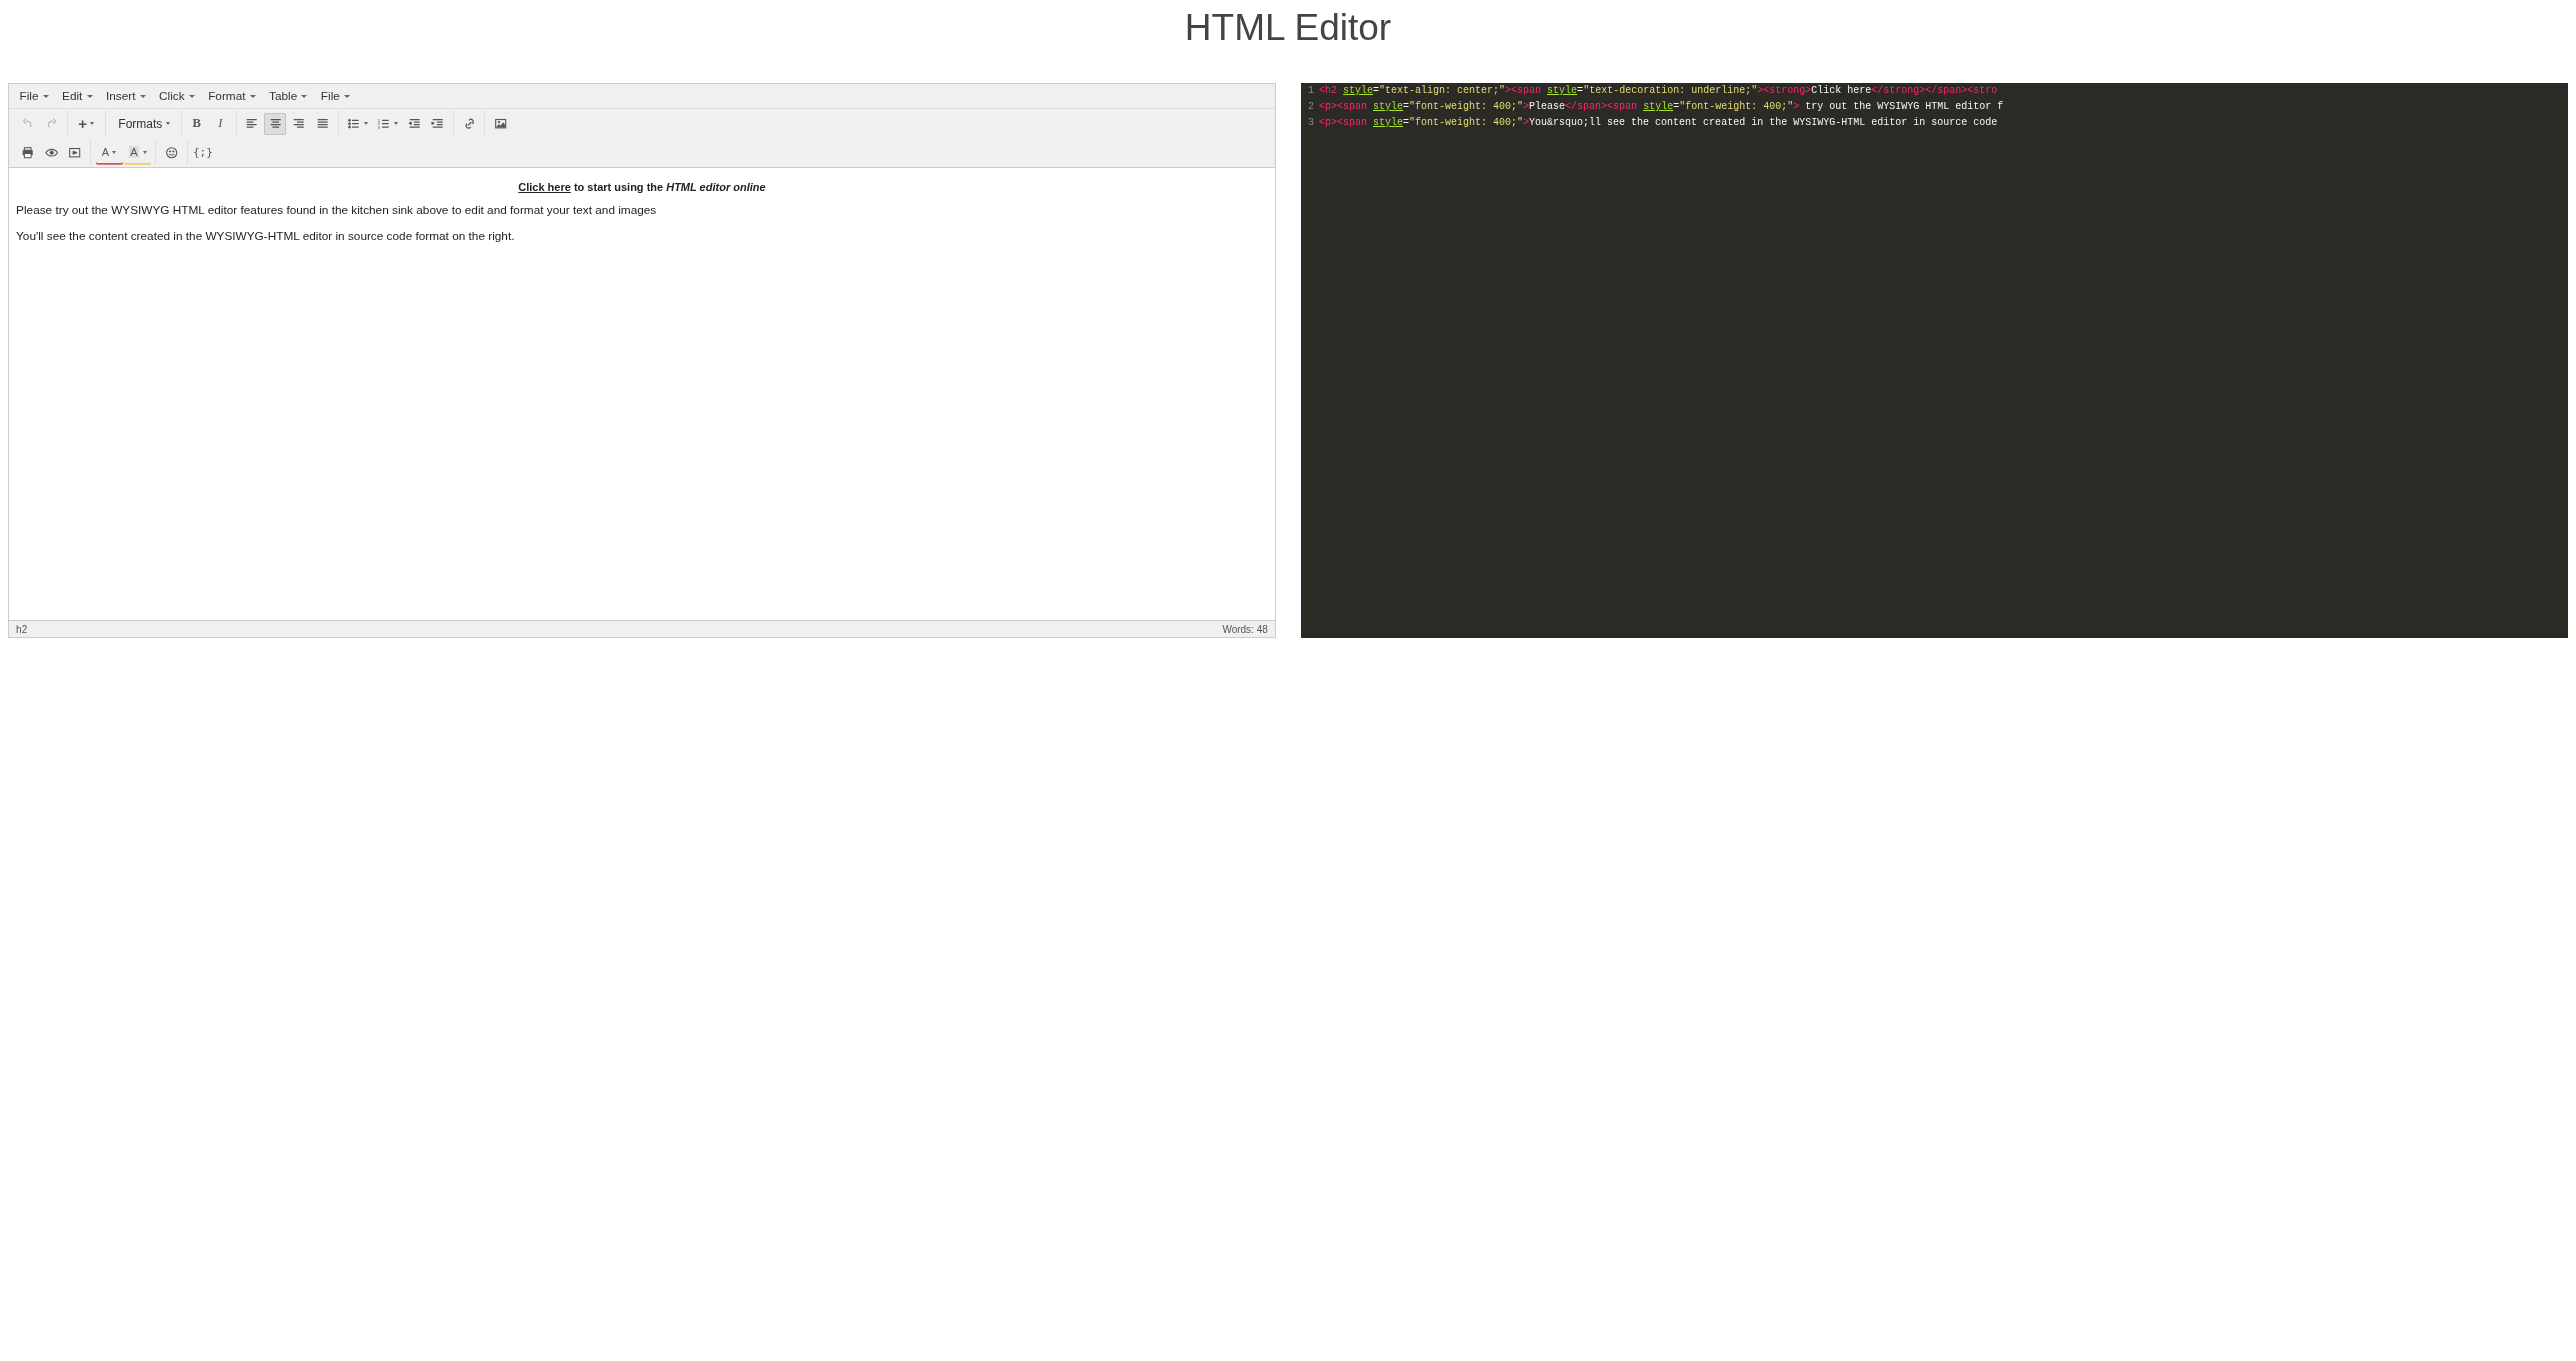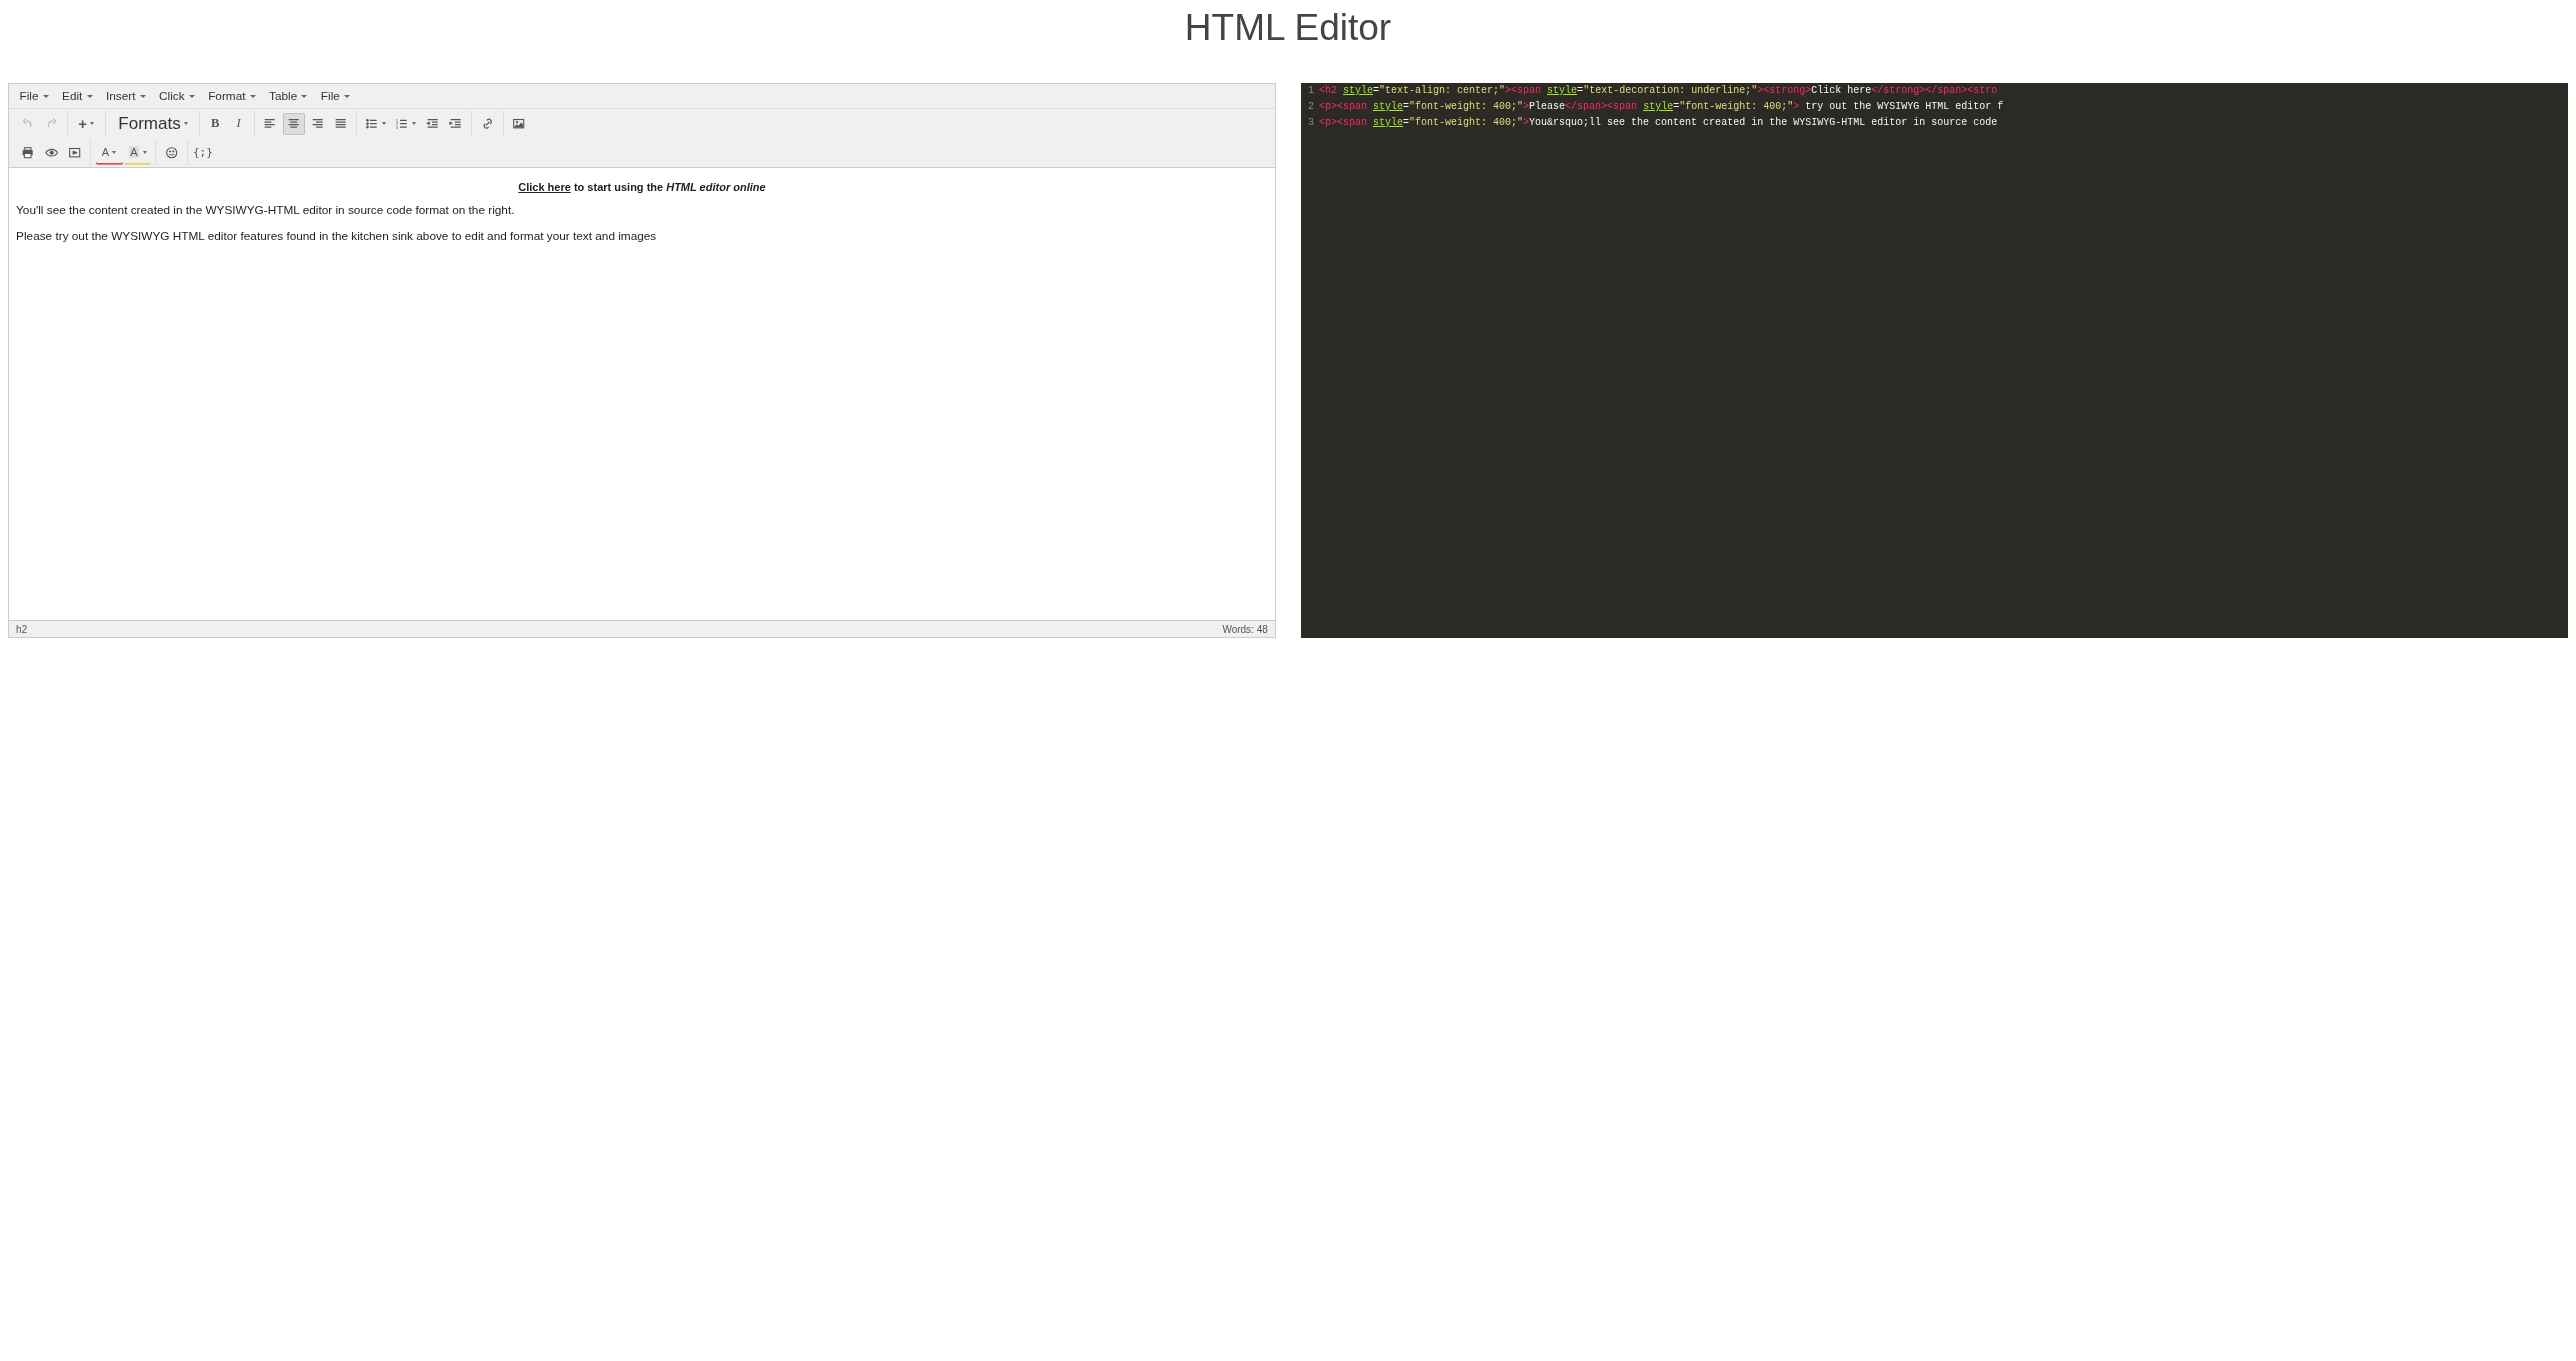--- a/index.html
+++ b/index.html
@@ -85,21 +85,21 @@
     position: relative;
   }
   .tb-btn.disabled { color: #bbb; cursor: default; }
   .tb-btn.active { background: #ddd; box-shadow: inset 0 0 0 0.8px #bbb; }
   .tb-text {
     padding: 0 6.7px 0 8.4px;
     height: 22px;
     margin: 1.7px 0.8px;
     display: inline-flex;
     align-items: center;
-    font-size: 17px;
+    font-size: 12px;
     color: #333;
     cursor: pointer;
   }
   .caret-s {
     width: 0; height: 0;
     border-left: 2.5px solid transparent;
     border-right: 2.5px solid transparent;
     border-top: 3.4px solid #666;
     margin-left: 3.4px;
   }
@@ -356,22 +356,22 @@
           <div class="tb-btn">
             <span style="font-family:monospace;font-size:11px;">{;}</span>
           </div>
         </div>
       </div>
 
       <div class="editor-content">
         <h2>
           <strong><span class="click-here">Click here</span></strong><strong><span> to start using the </span><span class="italic">HTML editor online</span></strong>
         </h2>
+        <p>Please try out the WYSIWYG HTML editor features found in the kitchen sink above to edit and format your text and images</p>
         <p>You'll see the content created in the WYSIWYG-HTML editor in source code format on the right.</p>
-        <p>Please try out the WYSIWYG HTML editor features found in the kitchen sink above to edit and format your text and images</p>
       </div>
 
       <div class="statusbar">
         <span>h2</span>
         <span><span>Words: </span><span>48</span></span>
       </div>
     </div>
   </div>
 
   <div class="right-col">

